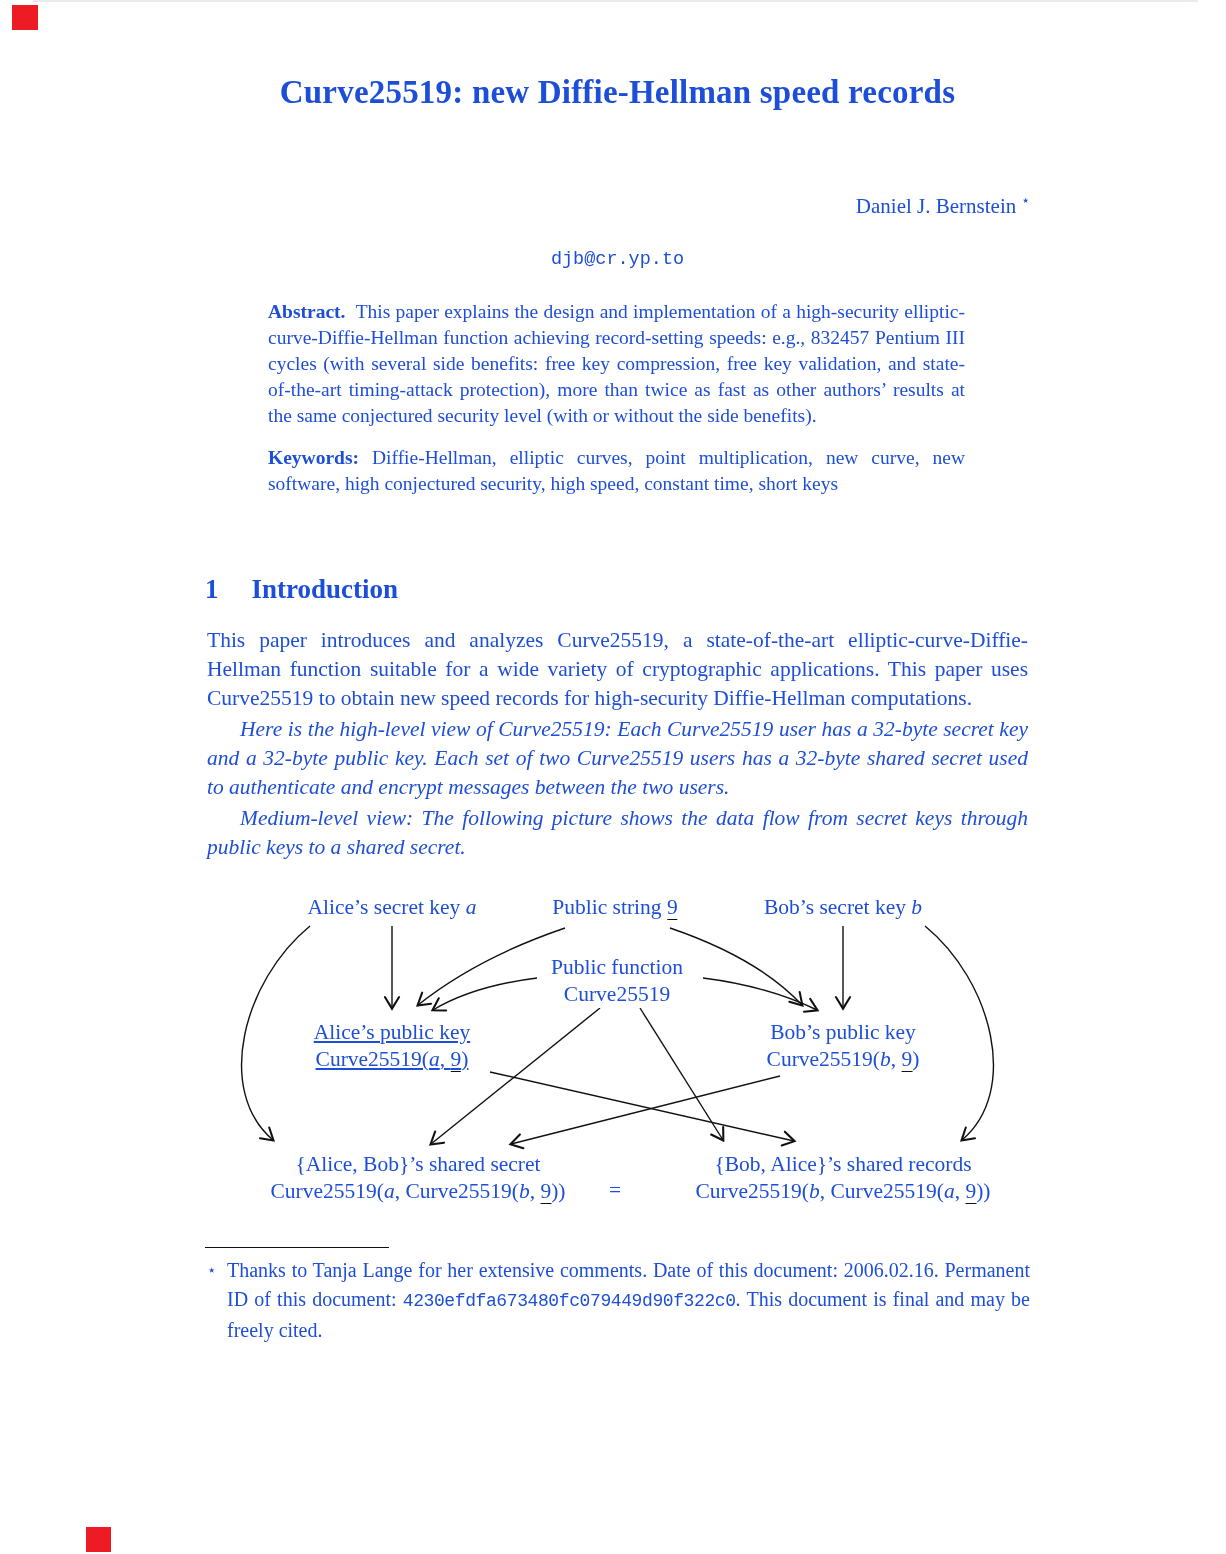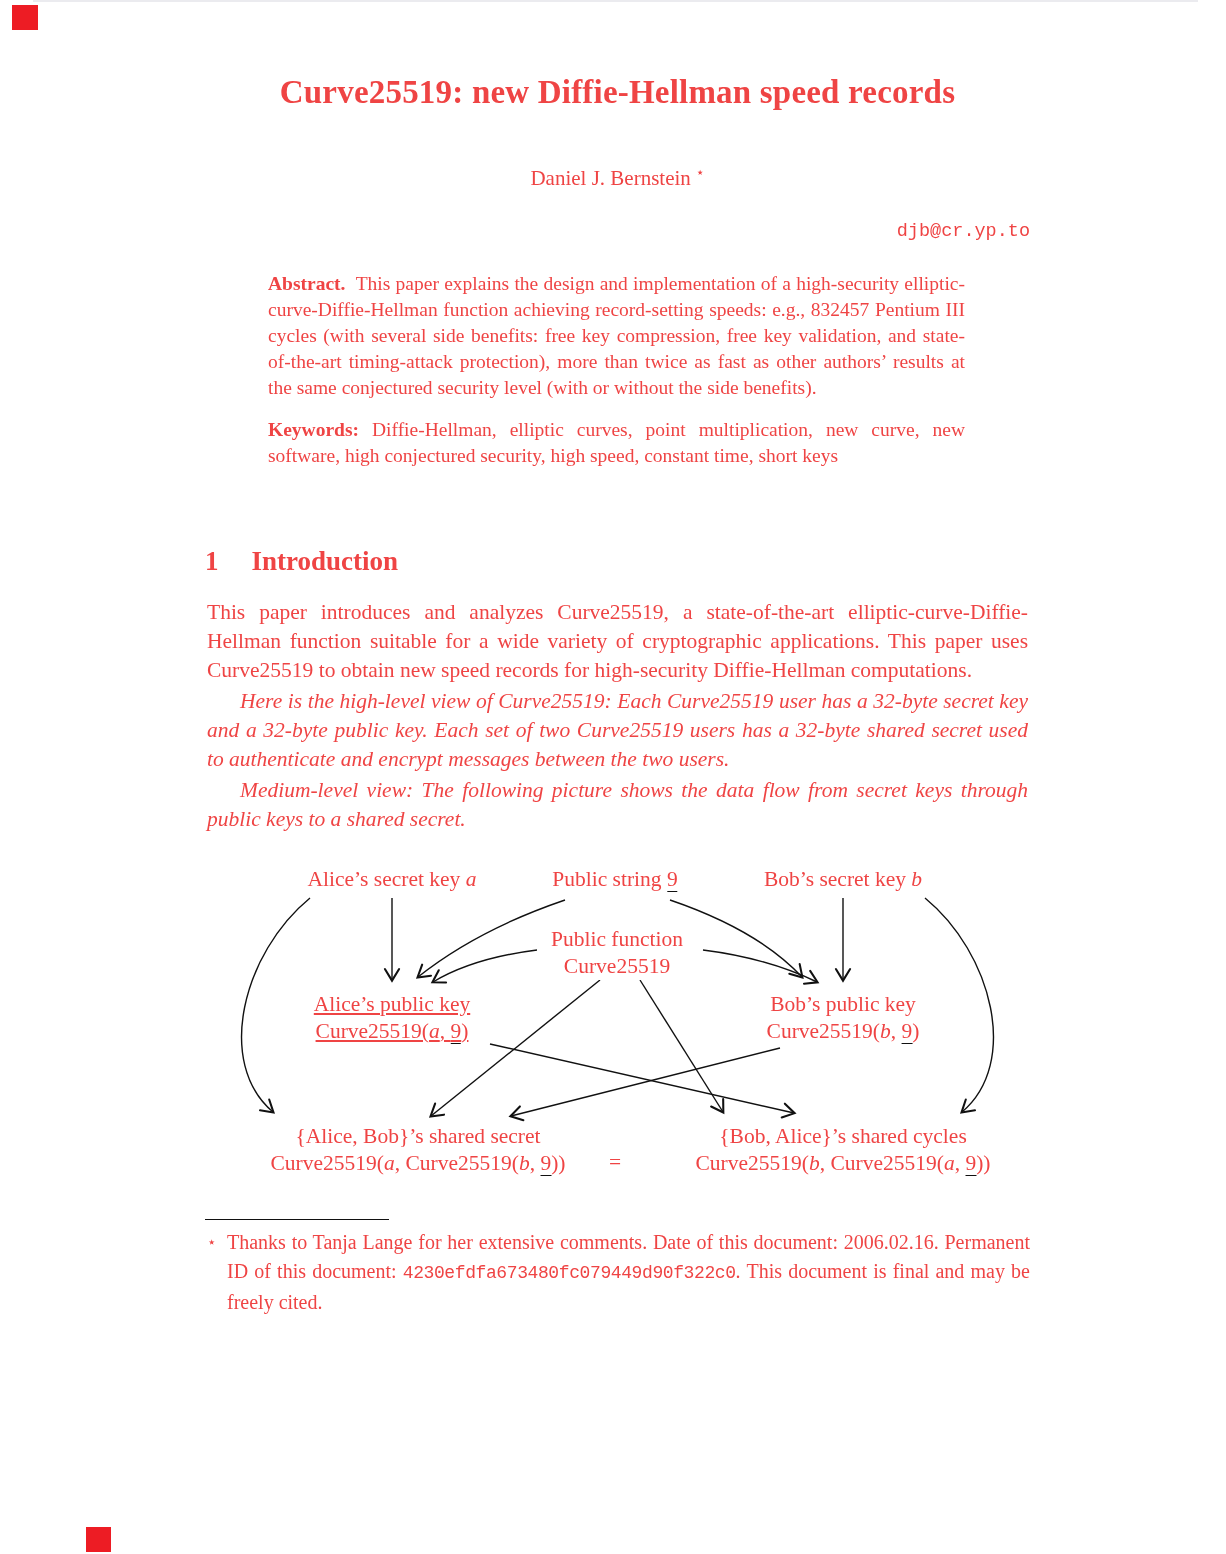--- a/index.html
+++ b/index.html
@@ -1,39 +1,39 @@
 <!DOCTYPE html>
 <html><head>
 <meta charset="utf-8">
 <style>
   html,body{margin:0;padding:0;background:#ffffff;}
   .page{
     position:relative;
     width:1198px;height:1554px;
     background:#ffffff;
     font-family:"Liberation Serif", serif;
-    color:#ef4444;
+    color:#1d4ed8;
     overflow:hidden;
   }
   .top-edge{position:absolute;left:33px;top:0;width:1193px;height:2px;background:#ebebef;}
   .marker-red{position:absolute;background:#ed1c24;}
   .marker-red.m-top{left:12px;top:5px;width:26px;height:25px;}
   .marker-red.m-bottom{left:86px;top:1527px;width:25px;height:25px;}
 
   .content{position:absolute;left:205px;top:0;width:825px;}
 
   .title{
     margin:72px 0 0 0;
     font-size:33px;line-height:40px;font-weight:bold;
     text-align:center;letter-spacing:.2px;
   }
-  .author{margin-top:52px;text-align:center;font-size:21px;}
+  .author{margin-top:80px;text-align:right;font-size:21px;}
   .author sup{font-size:14px;margin-left:5px;}
   .email{
-    margin-top:30px;text-align:right;
+    margin-top:30px;text-align:center;
     font-family:"Liberation Mono", monospace;font-size:18.5px;
   }
 
   .blk{
     margin:29px 65px 0 63px;
     font-size:19.5px;line-height:26px;
     text-align:justify;
   }
   .blk.keywords{margin-top:16px;}
   .blk-label{font-weight:bold;}
@@ -140,21 +140,21 @@
       </div>
 
       <div class="dnode" style="left:185px;top:265px;margin-left:28px;">
         <div>{Alice, Bob}’s shared secret</div>
         <div><span>Curve25519(</span><span class="var">a</span><span>, </span><span>Curve25519(</span><span class="var">b</span><span>, </span><span class="u9">9</span><span>))</span></div>
       </div>
 
       <div class="dnode" style="left:410px;top:291px;">=</div>
 
       <div class="dnode" style="left:638px;top:265px;">
-        <div>{Bob, Alice}’s shared cycles</div>
+        <div>{Bob, Alice}’s shared records</div>
         <div><span>Curve25519(</span><span class="var">b</span><span>, </span><span>Curve25519(</span><span class="var">a</span><span>, </span><span class="u9">9</span><span>))</span></div>
       </div>
     </div>
 
     <div class="fn-rule"></div>
 
     <div class="footnote"><span class="fn-star">⋆</span><span>Thanks to Tanja Lange for her extensive comments. Date of this document: 2006.02.16. Permanent ID of this document: </span><span class="mono">4230efdfa673480fc079449d90f322c0</span><span>. This document is final and may be freely cited.</span></div>
 
   </div>
 </div>

